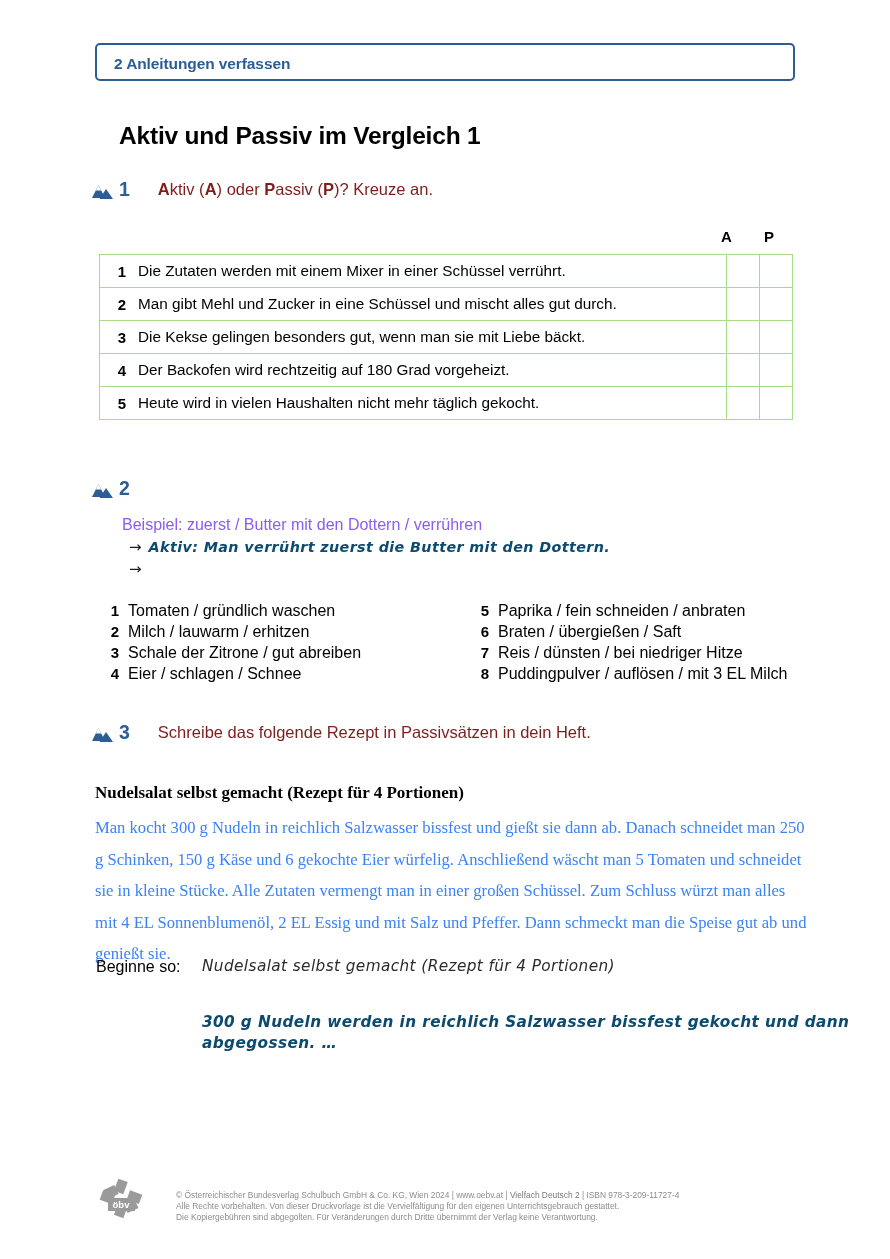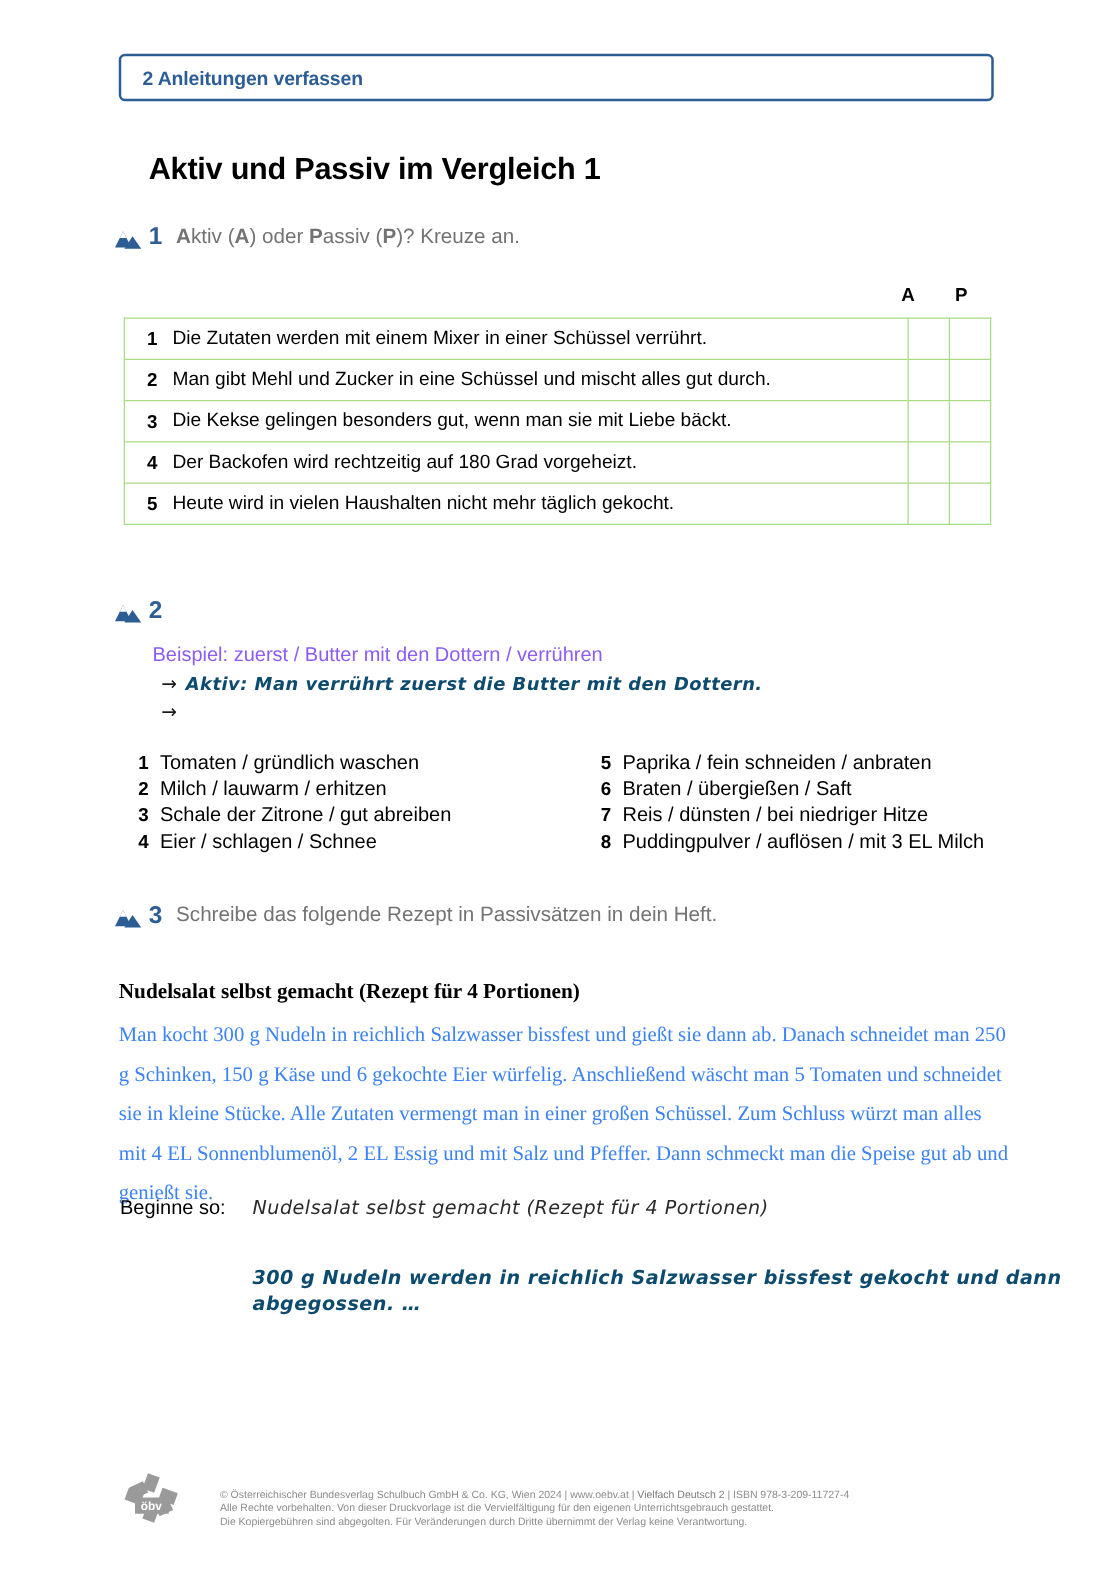--- a/index.html
+++ b/index.html
@@ -72,23 +72,24 @@
   }
   .ex-num {
     font-size: 19.5px;
     font-weight: bold;
     color: #2c5d94;
     margin-right: 11px;
     line-height: 22px;
   }
   .ex-text {
     font-size: 16.5px;
-    color: #737373;
+    color: #7f1d1d;
     line-height: 23px;
     white-space: nowrap;
+    margin-left: 17px;
   }
   .b { font-weight: bold; }
 
   
   .ap-head {
     position: absolute;
     top: 228px;
     font-size: 15px;
     font-weight: bold;
     color: #000000;

